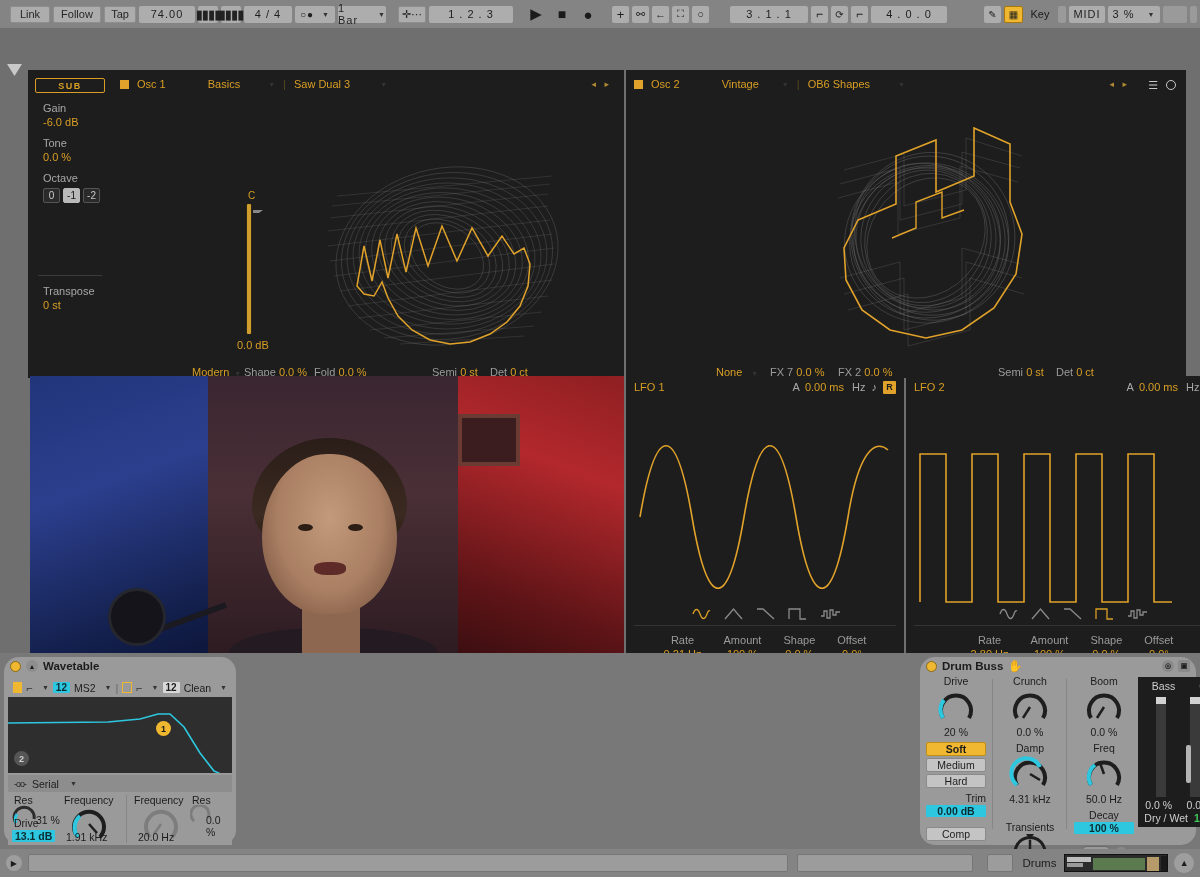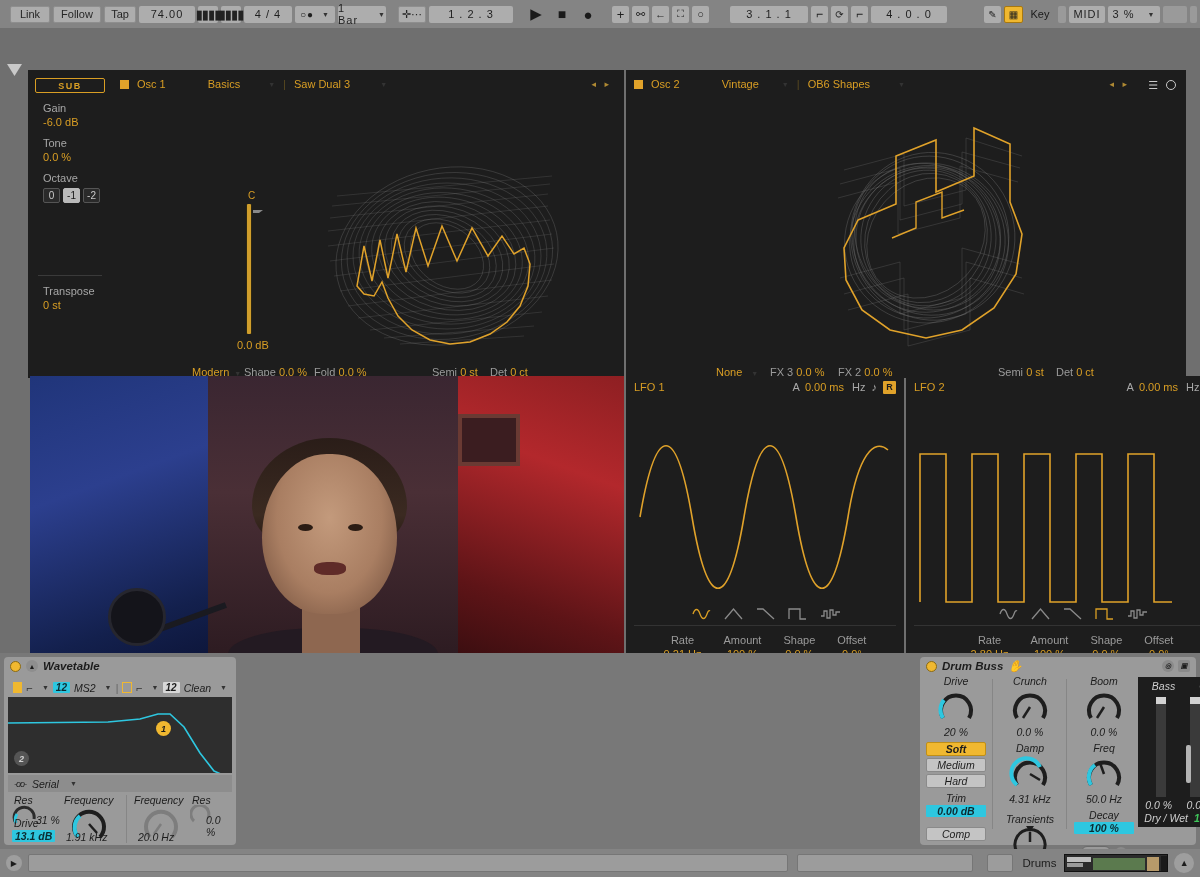--- a/index.html
+++ b/index.html
@@ -136,21 +136,21 @@
   .lfo-foot { position:absolute; bottom:6px; left:0; width:100%;
               display:flex; justify-content:center; gap:22px; text-align:center; }
   .lfo-foot .c .l { color:#9b9b9b; font-size:11px; }
   .lfo-foot .c .v { color:#d99e24; font-size:11px; margin-top:2px; }
   .lfo-divider { position:absolute; left:8px; right:8px; bottom:40px; height:1px;
                  background:#333; }
 
   
   .rack { position:absolute; left:0; top:653px; width:1200px; height:196px;
           background:#787878; }
-  .dev { position:absolute; top:4px; background:#9a9a9a; border-radius:4px;font-style:italic; }
+  .dev { position:absolute; top:4px; background:#9a9a9a; border-radius:15px; }
   .dev-title { height:18px; display:flex; align-items:center; padding:0 6px;
                font-size:11.5px; color:#1c1c1c; font-weight:bold; }
   .dot { width:11px; height:11px; border-radius:50%; background:#f0b830;
          margin-right:5px; border:1px solid #8a6a14; }
   .tri-circ { width:12px; height:12px; border-radius:50%; background:#8e8e8e;
               margin-right:5px; display:flex; align-items:center; justify-content:center;
               font-size:7px; color:#1c1c1c; }
 
   
   #wavetable { left:4px; width:232px; height:188px; }
@@ -418,21 +418,21 @@
                  L214 104 L226 136 L220 176 L198 210 L166 232 L130 240 L94 232
                  L66 212 L50 182 L48 150 Z" fill="none" stroke="#e0a22a" stroke-width="1.6"></path>
         <path d="M96 140 L120 130 L120 104 L146 94 L146 120 L168 112" fill="none" stroke="#e0a22a" stroke-width="1.4"></path>
       </svg>
 
       <div class="osc-foot">
         <div class="grp" style="left:90px">
           <span class="k-mode">None</span><span class="sel-arrow" style="margin-left:9px">▼</span>
         </div>
         <div class="grp" style="left:144px">
-          <span class="k-lbl">FX 3</span>
+          <span class="k-lbl">FX 7</span>
           <span class="k-val">0.0 %</span>
         </div>
         <div class="grp" style="left:212px">
           <span class="k-lbl">FX 2</span>
           <span class="k-val">0.0 %</span>
         </div>
         <div class="grp" style="left:372px">
           <span class="k-lbl">Semi</span>
           <span class="k-val">0 st</span>
         </div>
@@ -667,42 +667,42 @@
         <div class="db-col" style="left:6px; width:60px">
           <div class="db-lbl">Drive</div>
           <svg style="width:44px;height:36px;margin:2px auto 0;display:block" viewBox="0 0 44 36">
             <path d="M9 29 A15 15 0 1 1 35 29" fill="none" stroke="#1e1e1e" stroke-width="4"></path>
             <path d="M9 29 A15 15 0 0 1 10 11" fill="none" stroke="#2ec7e0" stroke-width="4"></path>
           </svg>
           <div class="db-val" style="margin-top:1px">20 %</div>
           <div class="db-btn on" style="margin-top:4px">Soft</div>
           <div class="db-btn" style="margin-top:2px">Medium</div>
           <div class="db-btn" style="margin-top:2px">Hard</div>
-          <div class="db-lbl" style="text-align:center;margin-top:4px">Trim</div>
+          <div class="db-lbl" style="text-align:right;margin-top:4px">Trim</div>
           <div class="db-val cy" style="margin-top:1px">0.00 dB</div>
           <div class="db-btn" style="margin-top:10px">Comp</div>
         </div>
 
         <div class="db-sep" style="left:72px"></div>
 
         <div class="db-col" style="left:80px; width:60px">
           <div class="db-lbl">Crunch</div>
           <svg style="width:44px;height:36px;margin:2px auto 0;display:block" viewBox="0 0 44 36">
             <path d="M9 29 A15 15 0 1 1 35 29" fill="none" stroke="#1e1e1e" stroke-width="4"></path>
             <line x1="22" y1="18" x2="15" y2="29" stroke="#1e1e1e" stroke-width="2.5"></line>
           </svg>
           <div class="db-val" style="margin-top:1px">0.0 %</div>
           <div class="db-lbl" style="margin-top:4px">Damp</div>
           <svg style="width:44px;height:36px;margin:2px auto 0;display:block" viewBox="0 0 44 36">
             <path d="M9 29 A15 15 0 1 1 35 29" fill="none" stroke="#1e1e1e" stroke-width="4"></path>
             <path d="M9 29 A15 15 0 1 1 32 11" fill="none" stroke="#2ec7e0" stroke-width="4"></path>
             <line x1="22" y1="18" x2="32" y2="24" stroke="#1e1e1e" stroke-width="2.5"></line>
           </svg>
           <div class="db-val" style="margin-top:1px">4.31 kHz</div>
-          <div class="db-lbl" style="margin-top:8px">Transients</div>
+          <div class="db-lbl" style="margin-top:16px">Transients</div>
           <svg style="width:44px;height:32px;margin:1px auto 0;display:block" viewBox="0 0 44 32">
             <polygon points="18,0 26,0 22,6" fill="#1e1e1e"></polygon>
             <path d="M9 26 A15 15 0 1 1 35 26" fill="none" stroke="#1e1e1e" stroke-width="3"></path>
             <line x1="22" y1="16" x2="22" y2="6" stroke="#1e1e1e" stroke-width="2.5"></line>
           </svg>
           <div class="db-val">0.00</div>
         </div>
 
         <div class="db-sep" style="left:146px"></div>
 

